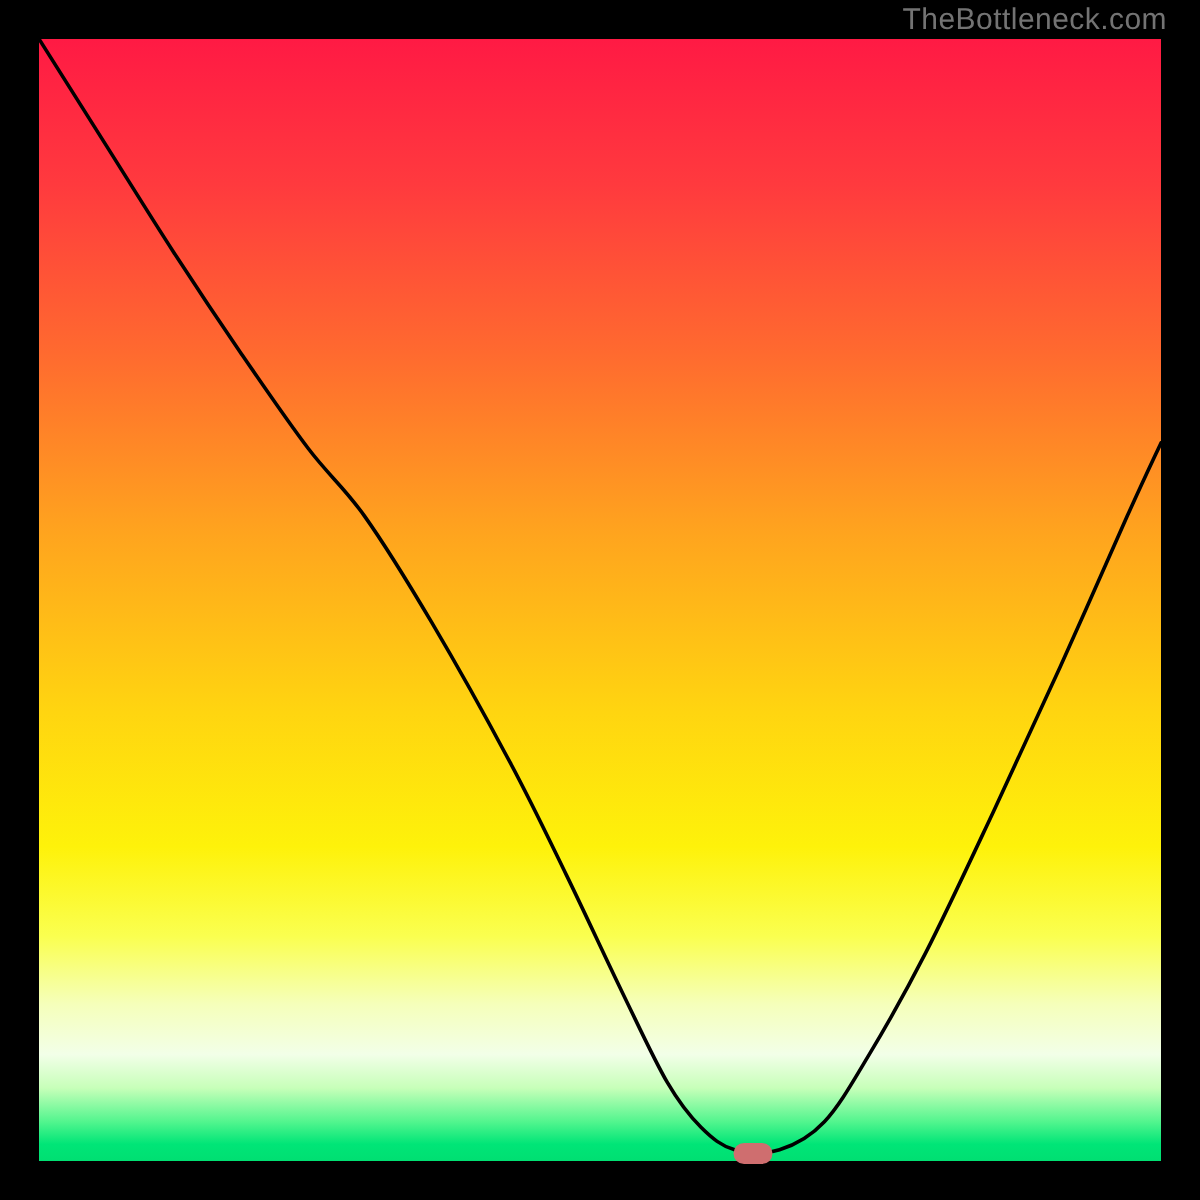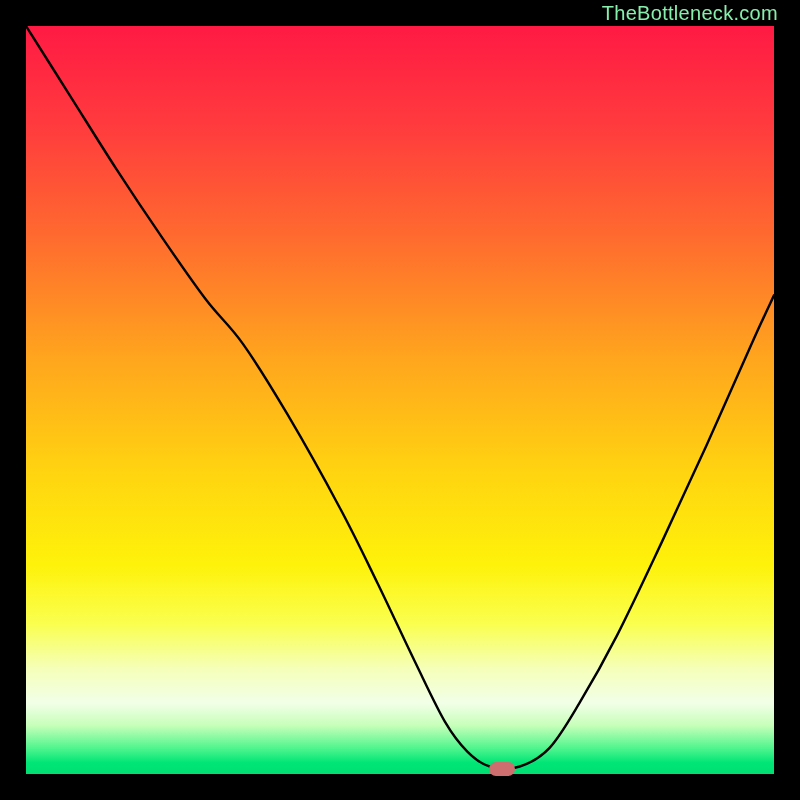--- a/index.html
+++ b/index.html
@@ -8,21 +8,21 @@
     position: absolute;
     left: 0; top: 0; width: 800px; height: 800px;
     background: #000;
   }
   .watermark {
     position: absolute;
     top: 2px; right: 22px;
     font-family: Arial, Helvetica, sans-serif;
     font-size: 20px;
     letter-spacing: 0.3px;
-    color: #86efac;
+    color: #737373;
     font-weight: 500;
   }
   .plot {
     position: absolute;
     left: 26px; top: 26px;
     width: 748px; height: 748px;
   }
   .plot svg { display: block; }
   .marker {
     position: absolute;

